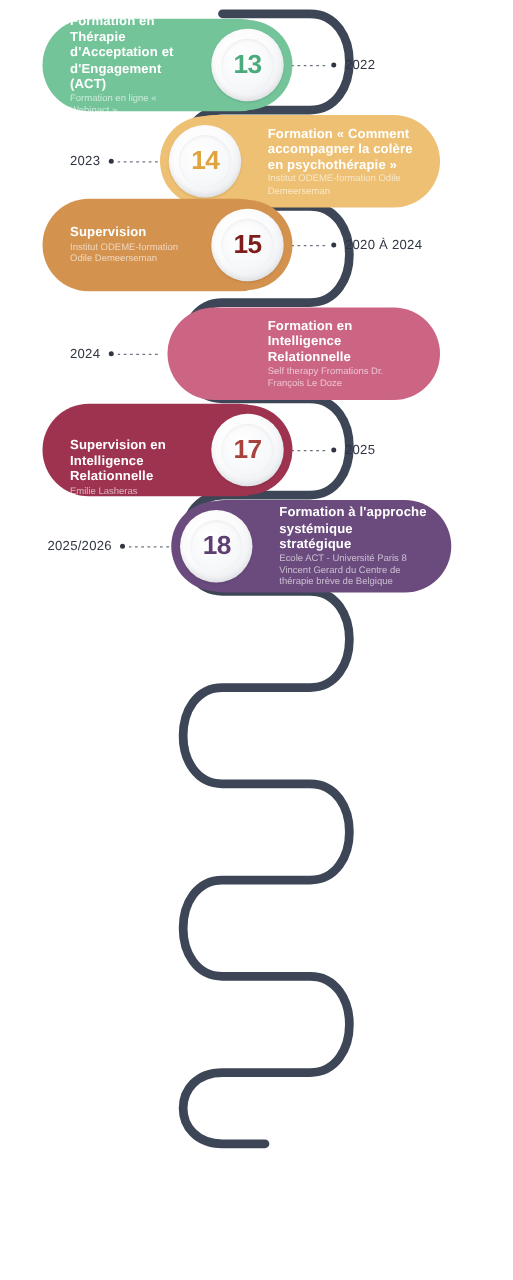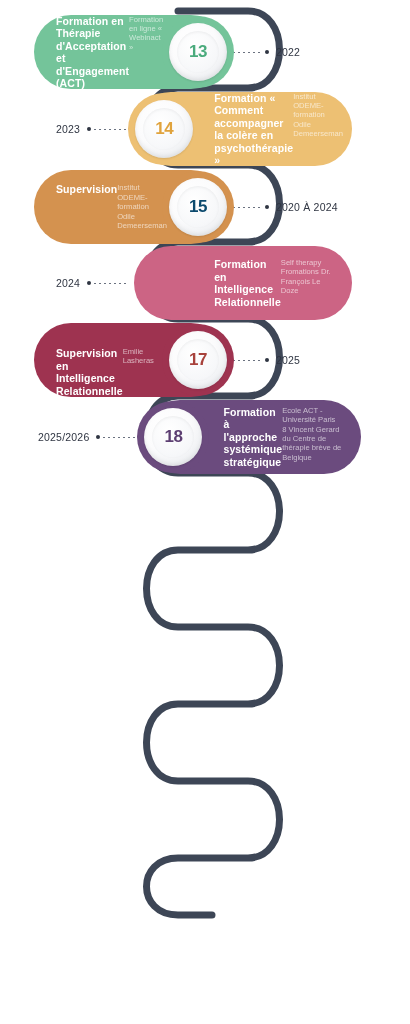--- a/index.html
+++ b/index.html
@@ -13,37 +13,37 @@
   
   .row{position:absolute;height:80px;display:flex;align-items:center;}
   .row.right{left:34px;}   
   .row.left{left:56px;}    
 
   
   .pill{position:relative;height:74px;border-radius:37px;box-sizing:border-box;display:flex;align-items:center;}
   .pill.txtleft{padding:0 78px 0 22px;}   
   .pill.txtright{padding:0 20px 0 80px;}  
 
-  .pill-text{display:flex;flex-direction:row;justify-content:center;}
+  .pill-text{display:flex;flex-direction:column;justify-content:center;}
   .ttl{color:#ffffff;font-weight:bold;font-size:10.5px;line-height:12.5px;letter-spacing:.1px;}
   .sub{color:rgba(255,255,255,.62);font-size:7.6px;line-height:9.4px;margin-top:0;}
 
   
   .disc{position:absolute;top:50%;transform:translateY(-50%);width:72px;height:72px;border-radius:50%;
         display:flex;align-items:center;justify-content:center;}
   .disc.atright{right:-6px;}
   .disc.atleft{left:-6px;}
   .disc .ring{position:absolute;inset:0;border-radius:50%;}
   .disc .inner{position:absolute;inset:7px;border-radius:50%;
        background:radial-gradient(circle at 38% 33%, #ffffff 0%, #fbfbfc 46%, #eceef1 78%, #dfe2e7 100%);
        box-shadow:inset 0 -2px 4px rgba(0,0,0,.07), 0 1px 2px rgba(0,0,0,.10);}
   .disc .inner2{position:absolute;inset:15px;border-radius:50%;
        background:radial-gradient(circle at 40% 35%, #ffffff 0%, #f6f7f9 70%, #e9ebef 100%);
        box-shadow:inset 0 1px 3px rgba(0,0,0,.06);}
-  .num{position:relative;font-weight:bold;font-size:17px;letter-spacing:-.5px;z-index:2;}
+  .num{position:relative;font-weight:bold;font-size:21px;letter-spacing:-.5px;z-index:2;}
 
   
   .date{font-size:10.5px;color:#2f3542;white-space:nowrap;letter-spacing:.2px;}
   .conn{display:flex;align-items:center;}
   .dots{width:34px;height:1px;
         background-image:linear-gradient(to right,#6b7280 0 2px,transparent 2px 5px);
         background-size:5px 1px;background-repeat:repeat-x;}
   .dot{width:4px;height:4px;border-radius:50%;background:#2f3542;}
   .conn.toright .dots{margin-right:3px;}
   .conn.toright .date{margin-left:7px;}
@@ -117,31 +117,31 @@
         <div class="inner2"></div>
         <span class="num" style="color:#e0a33d;">14</span>
       </div>
       <div class="pill-text">
         <div class="ttl">Formation « Comment accompagner la colère en psychothérapie »</div>
         <div class="sub">Institut ODEME-formation Odile Demeerseman</div>
       </div>
     </div>
   </div>
 
-  <div class="row right" style="top:167px;">
+  <div class="row right" style="top:156px;">
     <div class="pill txtleft" style="background:#d4924f;width:194px;">
       <div class="pill-text">
         <div class="ttl">Supervision</div>
         <div class="sub">Institut ODEME-formation Odile Demeerseman</div>
       </div>
       <div class="disc atright">
         <div class="ring" style="background:#d4924f;"></div>
         <div class="inner"></div>
         <div class="inner2"></div>
-        <span class="num" style="color:#0c4a6e;">15</span>
+        <span class="num" style="color:#7f1d1d;">15</span>
       </div>
     </div>
     <div class="conn toright">
       <div class="dots"></div>
       <div class="dot"></div>
       <div class="date">2020 À 2024</div>
     </div>
   </div>
 
   <div class="row left" style="top:243px;">

